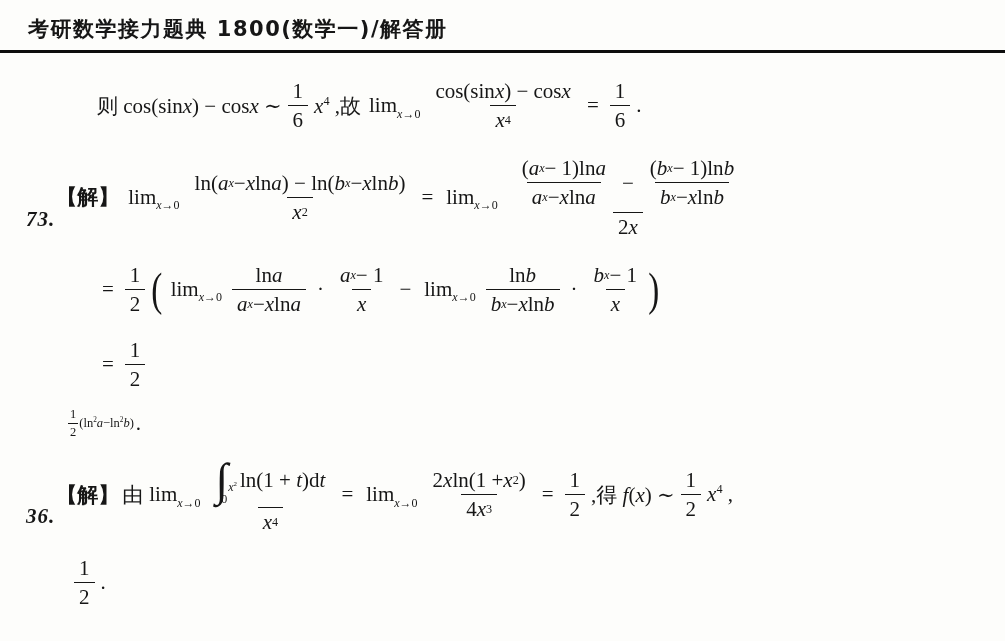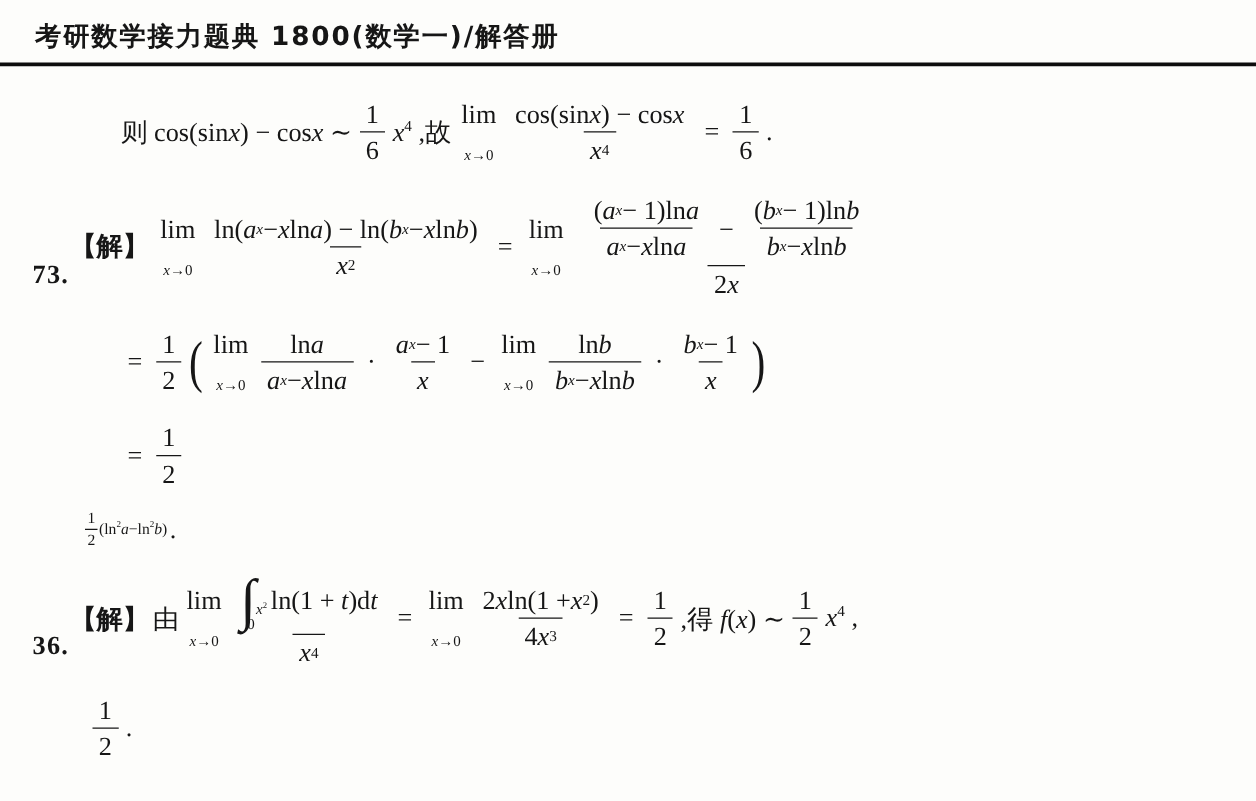--- a/index.html
+++ b/index.html
@@ -24,25 +24,25 @@
   
   .mline { display:flex; align-items:center; font-size:21px; white-space:nowrap; }
   .mline > span { flex:none; }
   .mop { margin:0 7px; }
   .mtext { margin:0 2px; }
 
   .frac { display:inline-flex; flex-direction:column; align-items:center; margin:0 4px; text-align:center; }
   .frac > .num { padding:0 5px 2px; line-height:1.15; display:flex; align-items:center; justify-content:center; }
   .frac > .den { border-top:1.7px solid #161616; padding:2px 5px 0; line-height:1.15; display:flex; align-items:center; justify-content:center; }
 
-  .lim { display:inline-flex; flex-direction:column; align-items:center; line-height:1; margin:0 6px; }
+  .lim { display:inline-flex; align-items:center; line-height:1; margin:0 6px; }
   .lim .op { font-size:21px; }
   .lim .sub { font-size:12px; margin-top:16px; }
 
-  .pnum { font-weight:bold; font-size:21px; letter-spacing:1px;margin-top:44px; }
+  .pnum { font-weight:bold; font-style:italic; font-size:21px; letter-spacing:1px;margin-top:44px; }
   .tag { font-weight:bold; font-size:21px; margin:0 3px 0 1px; }
   .cjk { font-size:21px; }
 
   .bigp { font-size:46px; font-weight:400; line-height:0.9; display:inline-block; transform:scaleX(0.72); margin:0 0px; }
 
   
   .int-wrap { display:inline-flex; align-items:center; margin-right:3px; }
   .int-glyph { font-size:46px; line-height:0.95; font-weight:400; }
   .int-limits { display:inline-flex; flex-direction:column; justify-content:flex-end; height:50px; font-size:12px; line-height:1; }
   .int-limits .int-up { align-self:flex-start; margin-top:-2px; }

